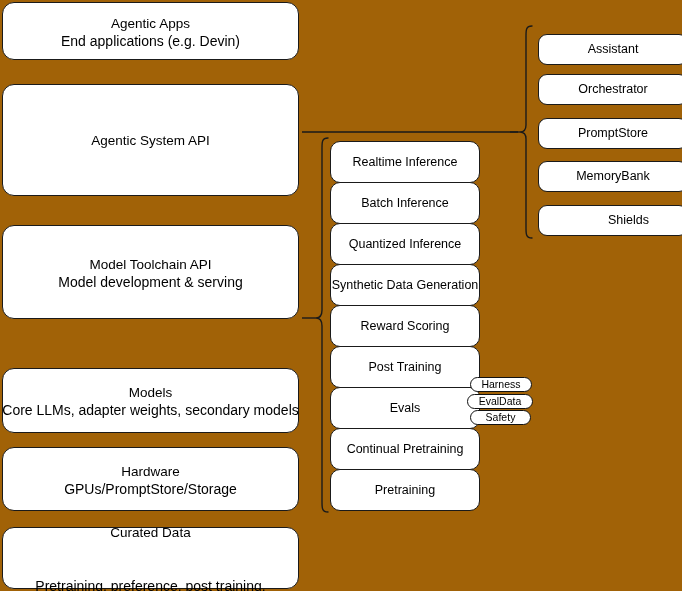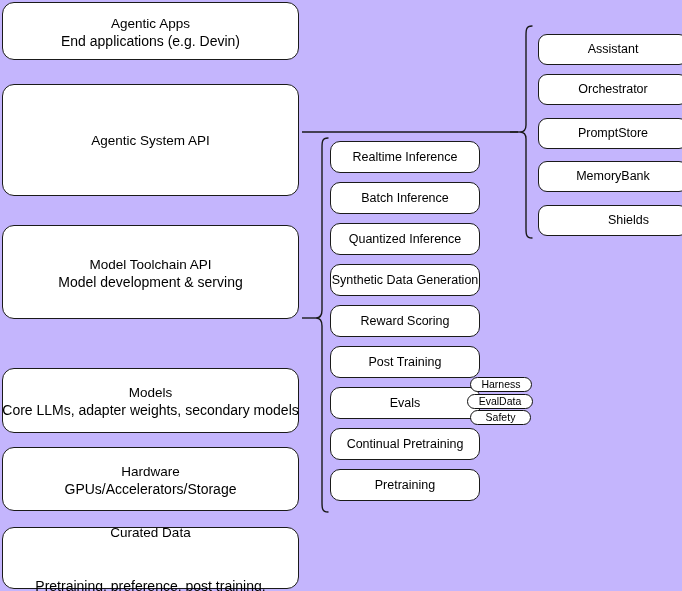--- a/index.html
+++ b/index.html
@@ -8,21 +8,21 @@
     background: #ffffff;
   }
   body {
     font-family: "Liberation Sans", sans-serif;
     color: #000000;
   }
   #canvas {
     position: relative;
     width: 682px;
     height: 591px;
-    background: #c4b5fd;
+    background: #a16207;
     overflow: hidden;
   }
 
   
   .box {
     position: absolute;
     box-sizing: border-box;
     border: 1.3px solid #1a1a1a;
     border-radius: 12px;
     background: #ffffff;
@@ -46,21 +46,21 @@
     white-space: nowrap;
   }
 
   
   .layer-box { left: 2px; width: 297px; }
 
   
   .cap-box {
     left: 330px;
     width: 150px;
-    height: 32px;
+    height: 42px;
     border-radius: 10px;
     border-width: 1.3px;
     z-index: 2;
   }
   .cap-box .title { font-size: 12.5px; }
 
   
   .comp-box {
     left: 538px;
     width: 150px;
@@ -117,21 +117,21 @@
     <div class="subtitle">Model development &amp; serving</div>
   </div>
 
   <div class="box layer-box" style="top:368px; height:65px;">
     <div class="title">Models</div>
     <div class="subtitle">Core LLMs, adapter weights, secondary models</div>
   </div>
 
   <div class="box layer-box" style="top:447px; height:64px;">
     <div class="title">Hardware</div>
-    <div class="subtitle">GPUs/Accelerators/Storage</div>
+    <div class="subtitle">GPUs/PromptStore/Storage</div>
   </div>
 
   <div class="box layer-box" style="top:527px; height:62px;gap:36px;">
     <div class="title">Curated Data</div>
     <div class="subtitle">Pretraining, preference, post training.</div>
   </div>
 
   <div class="connector" style="left:300px; top:124px; width:220px; height:16px;">
     <svg width="220" height="16" viewBox="0 0 220 16">
       <line x1="2" y1="8" x2="218" y2="8" stroke="#1a1a1a" stroke-width="1.4"></line>

